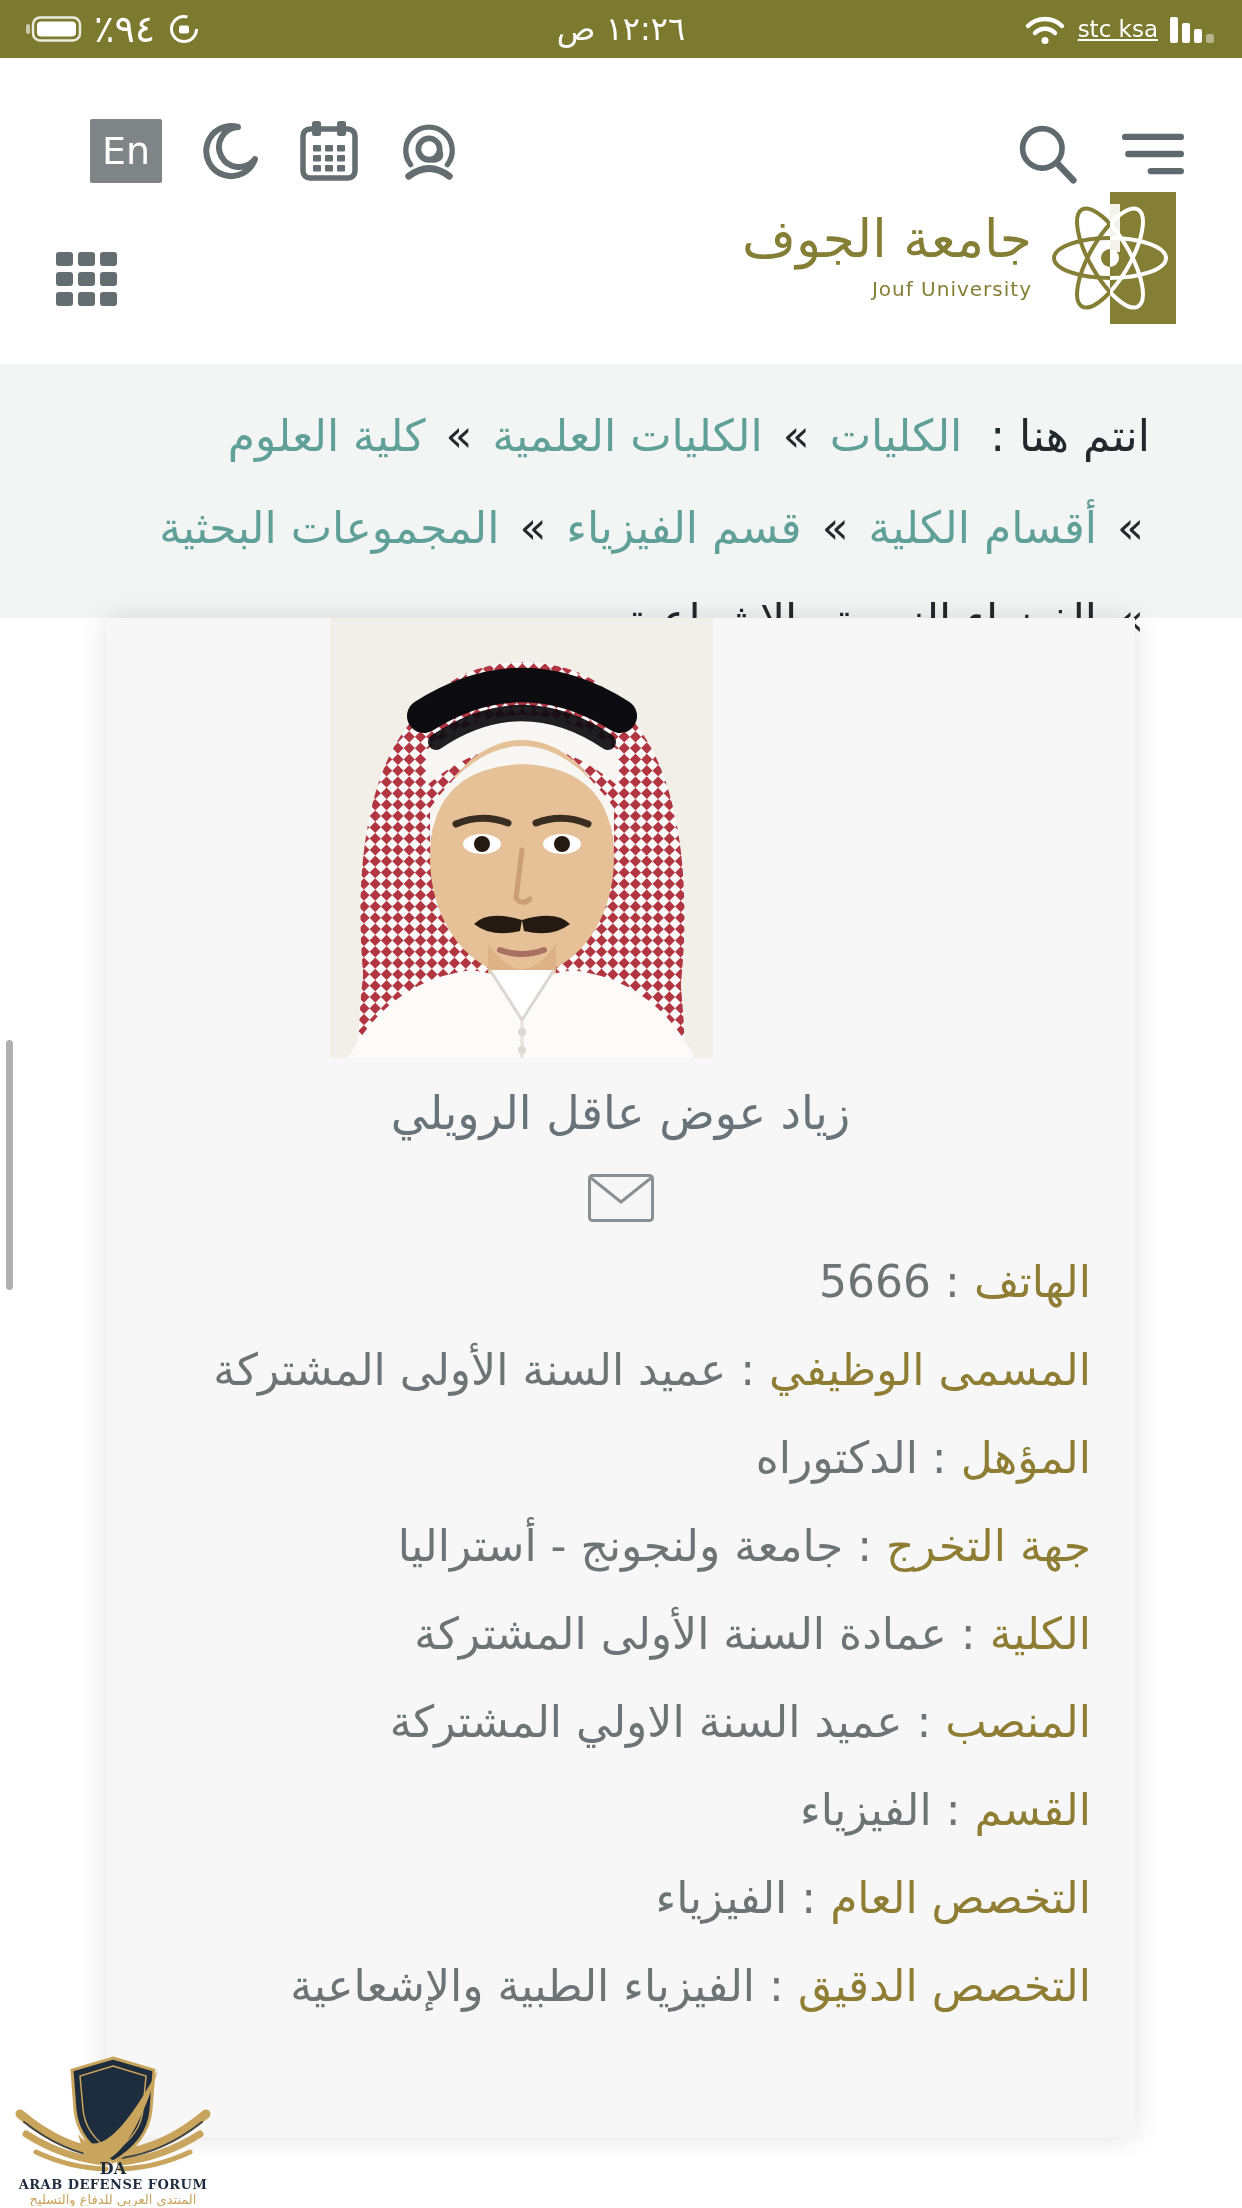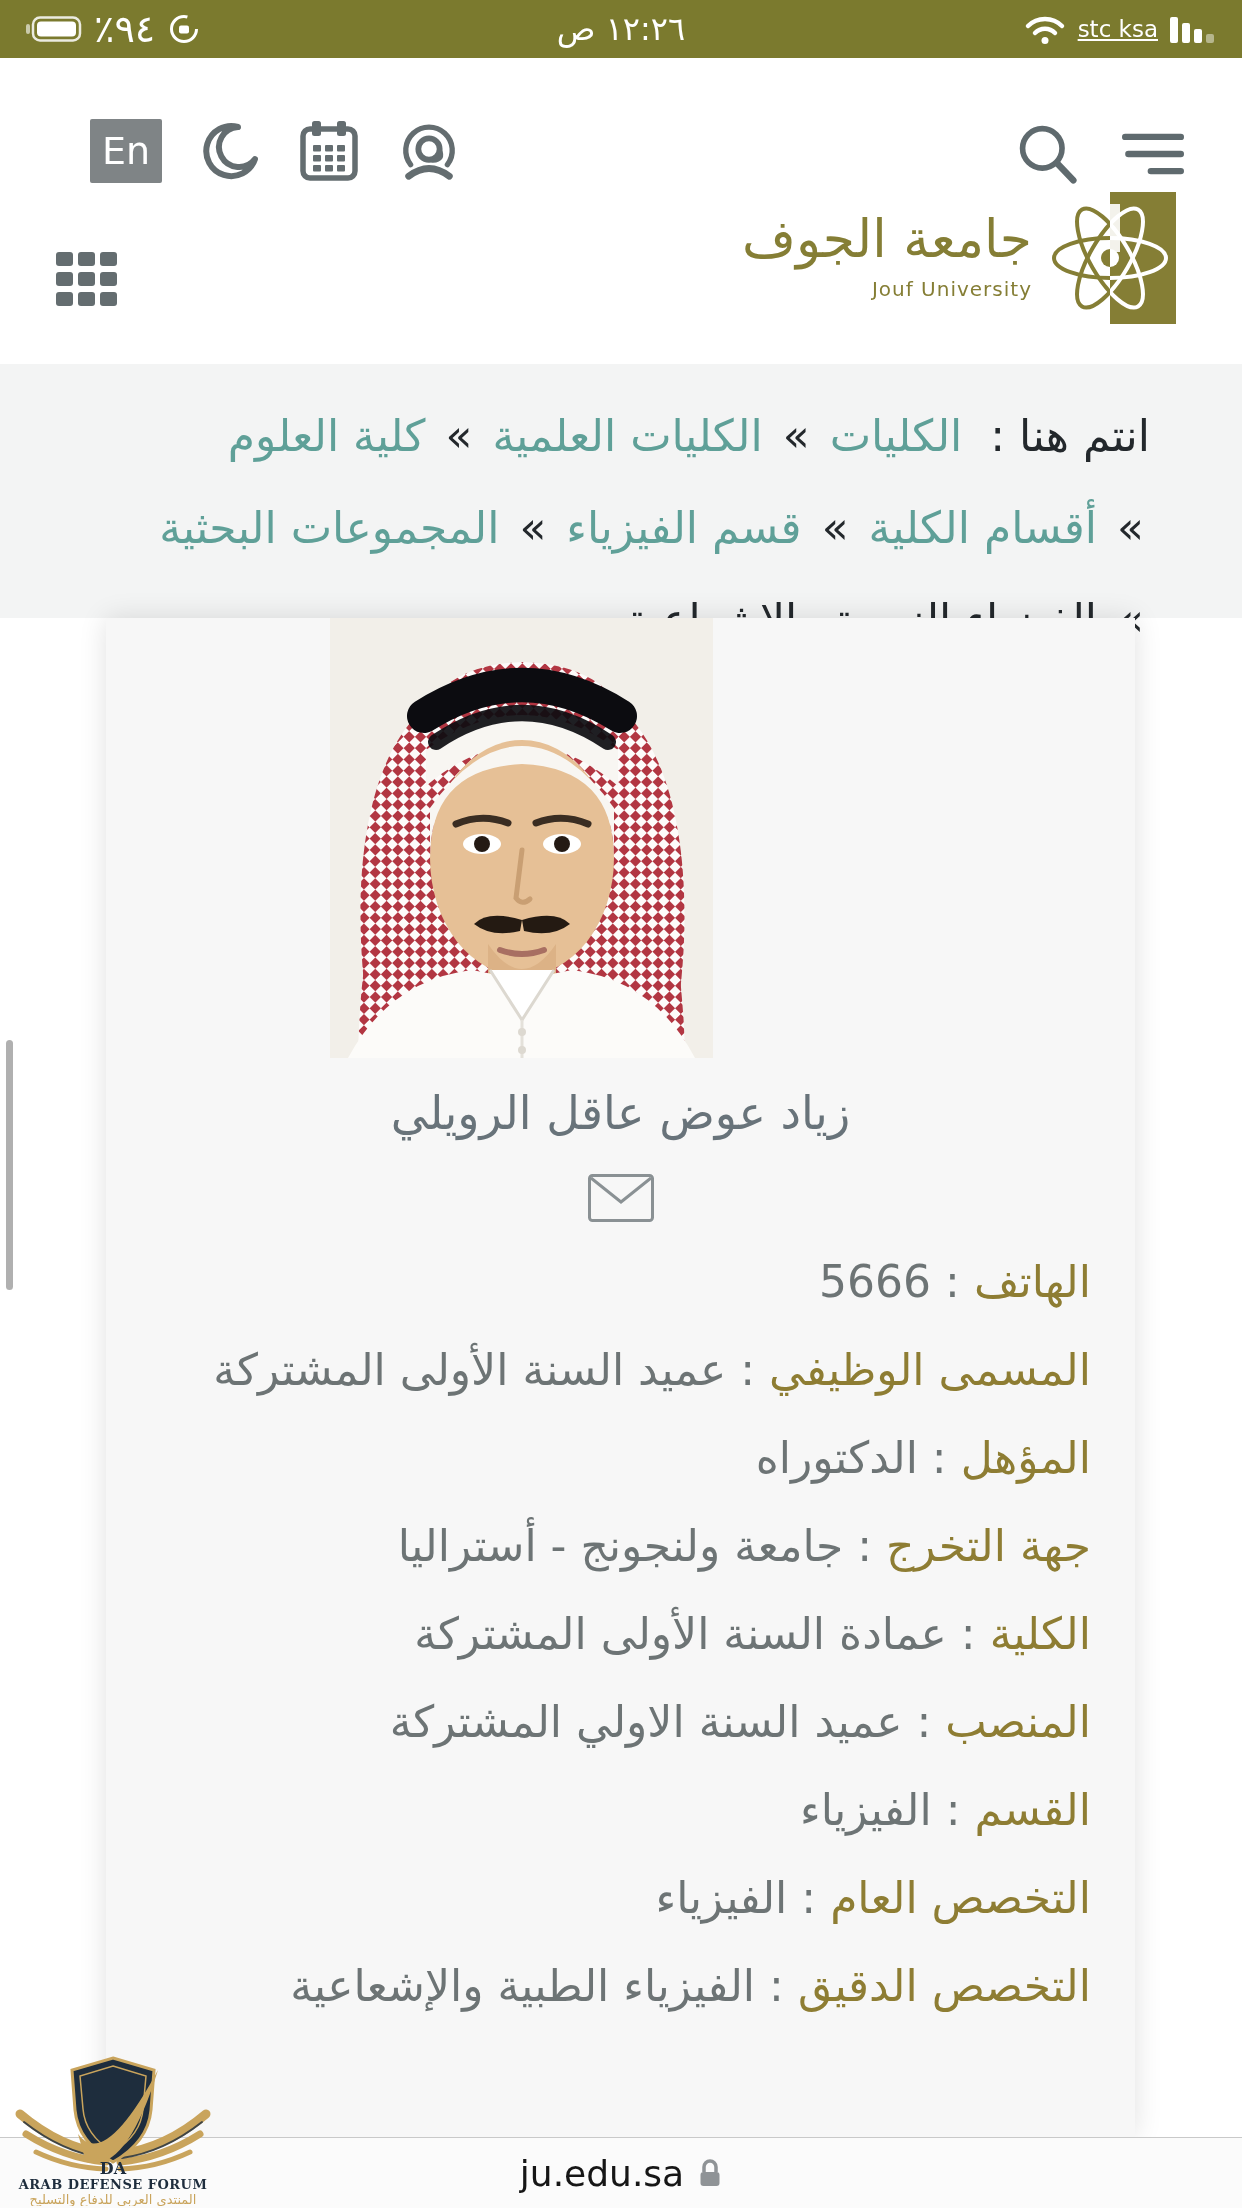--- a/index.html
+++ b/index.html
@@ -264,27 +264,20 @@
         <div class="detail-row"><span class="d-label">الكلية</span><span class="d-value"> : عمادة السنة الأولى المشتركة</span></div>
         <div class="detail-row"><span class="d-label">المنصب</span><span class="d-value"> : عميد السنة الاولي المشتركة</span></div>
         <div class="detail-row"><span class="d-label">القسم</span><span class="d-value"> : الفيزياء</span></div>
         <div class="detail-row"><span class="d-label">التخصص العام</span><span class="d-value"> : الفيزياء</span></div>
         <div class="detail-row"><span class="d-label">التخصص الدقيق</span><span class="d-value"> : الفيزياء الطبية والإشعاعية</span></div>
       </div>
   </div>
 
   <div class="scrollbar"></div>
 
-  <div class="bottom-bar">
-    <span class="url-text">ju.edu.sa</span>
-    <svg width="24" height="31" viewBox="0 0 24 31">
-      <path d="M6,14 V9 a6,6 0 0 1 12,0 V14" fill="none" stroke="#8f9396" stroke-width="3.5"></path>
-      <rect x="2.5" y="14" width="19" height="14" rx="3" fill="#8f9396"></rect>
-    </svg>
-  </div>
 
   <svg class="watermark" width="214" height="154" viewBox="0 0 214 154">
 
     <g fill="none" stroke="#c9a45c" stroke-linecap="round">
       <path d="M14,62 Q54,96 100,102" stroke-width="9"></path>
       <path d="M20,82 Q58,106 100,110" stroke-width="7"></path>
       <path d="M30,100 Q64,116 100,117" stroke-width="5"></path>
       <path d="M200,62 Q160,96 114,102" stroke-width="9"></path>
       <path d="M194,82 Q156,106 114,110" stroke-width="7"></path>
       <path d="M184,100 Q150,116 114,117" stroke-width="5"></path>

